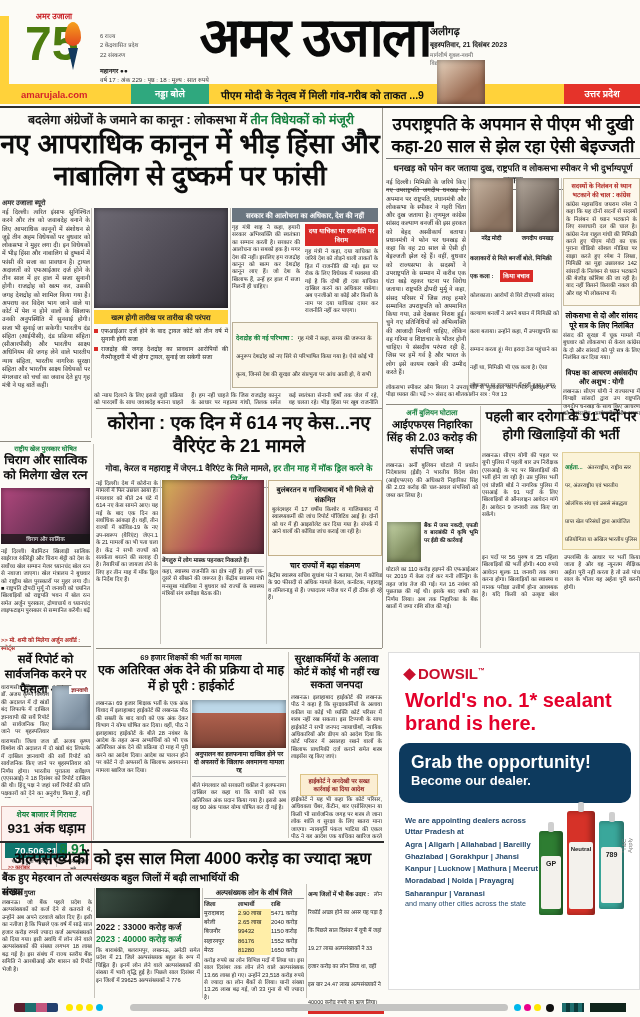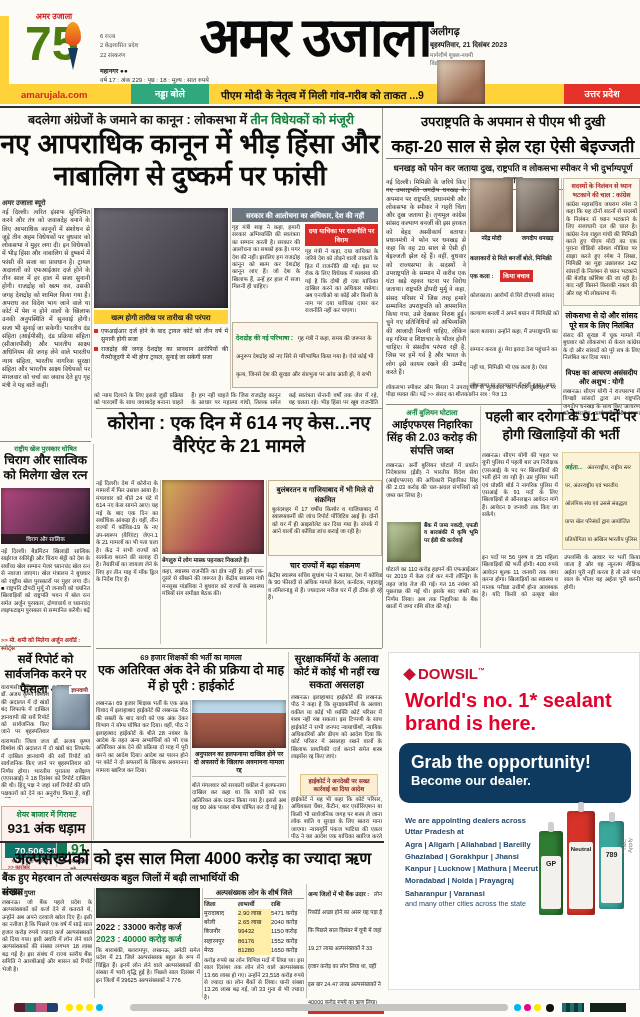--- a/index.html
+++ b/index.html
@@ -87,21 +87,21 @@
   <div class="abs boxed" style="left:232px;top:322px;width:146px;height:66px;padding:3px;box-sizing:border-box;overflow:hidden">
     <span class="b red" style="font-size:6.3px">देशद्रोह की नई परिभाषा :</span>
     <span class="t55" style="display:inline;font-size:5.7px">गृह मंत्री ने कहा, समय की जरूरत के अनुरूप देशद्रोह को नए सिरे से परिभाषित किया गया है। ऐसे कोई भी कृत्य, जिनसे देश की सुरक्षा और संप्रभुता पर आंच आती हो, वे सभी कृत्य अब देशद्रोह के दायरे में आएंगे। सशस्त्र विरोध करने, बम धमाके करने वालों की असली जगह जेल है। देश का किसी भी तरीके से विरोध के मामले में अब सजा होगी।</span>
   </div>
   <div class="abs t55" style="left:94px;top:392px;width:284px;height:16px;column-count:3;column-gap:8px">को न्याय दिलाने के लिए इससे जुड़ी प्रक्रिया को पारदर्शी के साथ जवाबदेह बनाना चाहते हैं। हम नहीं चाहते कि जिस राजद्रोह कानून के आधार पर महात्मा गांधी, तिलक समेत कई स्वतंत्रता सेनानी वर्षों तक जेल में रहे, वह चलता रहे। भीड़ हिंसा पर खूब राजनीति हुई, पर कानूनी प्रावधान नहीं किए गए।</div>
 
   <div class="vline" style="left:91px;top:208px;height:230px"></div>
   <div class="vline" style="left:230px;top:208px;height:182px"></div>
   <div class="vline" style="left:382px;top:108px;height:540px;background:#9b978d"></div>
 
-  <div class="abs c hl" style="left:386px;top:112px;width:254px;font-size:13px;font-weight:800">उपराष्ट्रपति के अपमान से पीएम भी दुखी</div>
+  <div class="abs c hl" style="left:386px;top:112px;width:254px;font-size:17px;font-weight:800">उपराष्ट्रपति के अपमान से पीएम भी दुखी</div>
   <div class="abs c hl" style="left:386px;top:134px;width:254px;font-size:17px;font-weight:800">कहा-20 साल से झेल रहा ऐसी बेइज्जती</div>
   <div class="abs c b" style="left:386px;top:158px;width:254px;font-size:8.6px;border-top:1px solid #777;border-bottom:1px solid #777;padding:3px 0">धनखड़ को फोन कर जताया दुख, राष्ट्रपति व लोकसभा स्पीकर ने भी दुर्भाग्यपूर्ण बताया</div>
   <div class="abs t6" style="left:386px;top:178px;width:80px;height:204px">नई दिल्ली। मिमिक्री के जरिये किए गए उपराष्ट्रपति जगदीप धनखड़ के अपमान पर राष्ट्रपति, प्रधानमंत्री और लोकसभा के स्पीकर ने गहरी चिंता और दुख जताया है। तृणमूल कांग्रेस सांसद कल्याण बनर्जी की इस हरकत को बेहद अस्वीकार्य बताया। प्रधानमंत्री ने फोन पर धनखड़ से कहा कि वह 20 साल से ऐसी ही बेइज्जती झेल रहे हैं। वहीं, बुधवार को राज्यसभा के सदस्यों ने उपराष्ट्रपति के सम्मान में करीब एक घंटा खड़े रहकर घटना पर विरोध जताया। राष्ट्रपति द्रौपदी मुर्मू ने कहा, संसद परिसर में जिस तरह हमारे सम्मानित उपराष्ट्रपति को अपमानित किया गया, उसे देखकर निराश हुई। चुने गए प्रतिनिधियों को अभिव्यक्ति की आजादी मिलनी चाहिए, लेकिन वह गरिमा व शिष्टाचार के भीतर होनी चाहिए। ये संसदीय परंपरा रही है, जिस पर हमें गर्व है और भारत के लोग इसे कायम रखने की उम्मीद करते हैं।</div>
   <div class="abs ph" style="left:470px;top:178px;width:43px;height:54px;background:linear-gradient(135deg,#cbb9a6,#8a7260 70%)"></div>
   <div class="abs ph" style="left:516px;top:178px;width:43px;height:54px;background:linear-gradient(135deg,#b7aca0,#6d6158 70%)"></div>
   <div class="abs c b" style="left:470px;top:234px;width:43px;font-size:5.8px">नरेंद्र मोदी</div>
   <div class="abs c b" style="left:516px;top:234px;width:43px;font-size:5.8px">जगदीप धनखड़</div>
   <div class="abs" style="left:563px;top:178px;width:77px;height:128px;border:1px solid #c9bda0;background:#fdf8ec;padding:2px;box-sizing:border-box;overflow:hidden">
     <div class="c b" style="font-size:6.4px;color:#b02a25">सदस्यों के निलंबन से ध्यान भटकाने की चाल : कांग्रेस</div>
     <div class="t55" style="margin-top:2px">कांग्रेस महासचिव जयराम रमेश ने कहा कि यह दोनों सदनों से सदस्यों के निलंबन से ध्यान भटकाने के लिए सत्ताधारी दल की चाल है। कांग्रेस नेता राहुल गांधी की मिमिक्री करते हुए पीएम मोदी का एक पुराना वीडियो सोशल मीडिया पर साझा करते हुए रमेश ने लिखा, मिमिक्री का मुद्दा उछालकर 142 सांसदों के निलंबन से ध्यान भटकाने की बेजोड़ कोशिश की जा रही है। याद नहीं किसने किसकी नकल की और वह भी लोकसभा में।</div>
@@ -135,20 +135,23 @@
   <div class="abs c hl" style="left:482px;top:408px;width:158px;font-size:13.5px;font-weight:800;line-height:1.3">पहली बार दरोगा के 91 पदों पर होगी खिलाड़ियों की भर्ती</div>
   <div class="abs t55" style="left:482px;top:452px;width:76px;height:98px">लखनऊ। सीएम योगी की पहल पर यूपी पुलिस में पहली बार उप निरीक्षक (एसआई) के पद पर खिलाड़ियों की भर्ती होने जा रही है। उप्र पुलिस भर्ती एवं प्रोन्नति बोर्ड ने नागरिक पुलिस में एसआई के 91 पदों के लिए खिलाड़ियों से ऑनलाइन आवेदन मांगे हैं। आवेदन 9 जनवरी तक किए जा सकेंगे।</div>
   <div class="abs" style="left:562px;top:452px;width:78px;height:98px;background:#fbf3d8;border:1px solid #e0cf9a;padding:2px;box-sizing:border-box;overflow:hidden">
     <span class="b red" style="font-size:6px">अर्हता...</span>
     <span style="font-size:5.4px;line-height:1.3;text-align:justify;display:inline">अंतरराष्ट्रीय, राष्ट्रीय स्तर पर, अंतरराष्ट्रीय एवं भारतीय ओलंपिक संघ एवं उससे संबद्धता प्राप्त खेल परिसंघों द्वारा आयोजित प्रतियोगिता या अखिल भारतीय पुलिस खेल प्रतियोगिताओं में पदक जीतने वाले खिलाड़ी पात्र होंगे। आयु एक जुलाई 2023 को 21 वर्ष से कम और 27 वर्ष से अधिक न हो।</span>
   </div>
   <div class="abs t55" style="left:482px;top:554px;width:158px;height:92px;column-count:2;column-gap:6px">इन पदों पर 56 पुरुष व 35 महिला खिलाड़ियों की भर्ती होगी। 400 रुपये आवेदन शुल्क 11 जनवरी तक जमा करना होगा। खिलाड़ियों का स्वास्थ्य व मानक परीक्षा उत्तीर्ण होना आवश्यक है। यदि किसी को उत्कृष्ट खेल उपलब्धि के आधार पर भर्ती किया जाता है और वह न्यूनतम शैक्षिक अर्हता पूरी नहीं करता है तो उसे पांच साल के भीतर यह अर्हता पूरी करनी होगी।</div>
 
   <div class="hline" style="left:96px;top:408px;width:286px"></div>
   <div class="abs c hl" style="left:96px;top:412px;width:286px;font-size:18.5px;font-weight:800;line-height:1.22">कोरोना : एक दिन में 614 नए केस...नए वैरिएंट के 21 मामले</div>
+  <div class="abs c b" style="left:96px;top:462px;width:286px;font-size:8.4px;border-bottom:1px solid #999;padding-bottom:3px">
+    <span>गोवा, केरल व महाराष्ट्र में जेएन.1 वैरिएंट के मिले मामले, </span><span class="red">हर तीन माह में मॉक ड्रिल करने के निर्देश</span>
+  </div>
   <div class="abs t55" style="left:96px;top:480px;width:62px;height:164px">नई दिल्ली। देश में कोरोना के मामलों में फिर उछाल आया है। मंगलवार को बीते 24 घंटे में 614 नए केस सामने आए। यह मई के बाद एक दिन का सर्वाधिक आंकड़ा है। वहीं, तीन राज्यों में कोविड-19 के नए उप-स्वरूप (वैरिएंट) जेएन.1 के 21 मामलों का भी पता चला है। केंद्र ने सभी राज्यों को सतर्कता बरतने की सलाह दी है। तैयारियों का जायजा लेने के लिए हर तीन माह में मॉक ड्रिल के निर्देश दिए हैं।</div>
   <div class="abs ph" style="left:162px;top:480px;width:102px;height:74px;background:linear-gradient(120deg,#d4b457 0%,#b0495a 55%,#5f2d3a 100%)"></div>
   <div class="abs b" style="left:162px;top:556px;width:102px;font-size:5.9px;border-bottom:1px solid #bbb;padding-bottom:2px">बेंगलुरु में लोग मास्क पहनकर निकलते हैं।</div>
   <div class="abs t55" style="left:162px;top:568px;width:102px;height:76px">कहा, स्वास्थ्य राजनीति का क्षेत्र नहीं है। हमें एक-दूसरे से सीखने की जरूरत है। केंद्रीय स्वास्थ्य मंत्री मनसुख मांडविया ने बुधवार को राज्यों के स्वास्थ्य मंत्रियों संग समीक्षा बैठक की।</div>
   <div class="abs" style="left:268px;top:480px;width:114px;height:76px;border:1px solid #c3b089;background:#fdf8ec;padding:3px;box-sizing:border-box;overflow:hidden">
     <div class="c b" style="font-size:7.2px;color:#1a1a1a">बुलंबरतन व गाजियाबाद में भी मिले दो संक्रमित</div>
     <div class="t55" style="margin-top:2px">बुलंदशहर में 17 वर्षीय किशोर व गाजियाबाद में स्वास्थ्यकर्मी की जांच रिपोर्ट पॉजिटिव आई है। दोनों को घर में ही आइसोलेट कर दिया गया है। संपर्क में आने वालों की कोविड जांच कराई जा रही है।</div>
   </div>
   <div class="abs c b hl" style="left:268px;top:560px;width:114px;font-size:7.6px">चार राज्यों में बढ़ा संक्रमण</div>
   <div class="abs t55" style="left:268px;top:572px;width:114px;height:72px">केंद्रीय स्वास्थ्य सचिव सुधांश पंत ने बताया, देश में कोविड के 90 फीसदी से अधिक मामले केरल, कर्नाटक, महाराष्ट्र व तमिलनाडु से हैं। ज्यादातर मरीज घर में ही ठीक हो रहे हैं।</div>
@@ -188,21 +191,21 @@
   <div class="hline" style="left:96px;top:648px;width:286px"></div>
   <div class="abs c b" style="left:96px;top:652px;width:190px;font-size:7.6px">69 हजार शिक्षकों की भर्ती का मामला</div>
   <div class="abs c hl" style="left:96px;top:662px;width:190px;font-size:12.5px;font-weight:800;line-height:1.3">एक अतिरिक्त अंक देने की प्रक्रिया दो माह में हो पूरी : हाईकोर्ट</div>
   <div class="abs t55" style="left:96px;top:700px;width:92px;height:138px">लखनऊ। 69 हजार शिक्षक भर्ती के एक अंक विवाद में इलाहाबाद हाईकोर्ट की लखनऊ पीठ की सख्ती के बाद याची को एक अंक देकर विभाग ने योग्य घोषित कर दिया। वहीं, पीठ ने इलाहाबाद हाईकोर्ट के बीते 28 नवंबर के आदेश के तहत अन्य अभ्यर्थियों को भी एक अतिरिक्त अंक देने की प्रक्रिया दो माह में पूरी करने का आदेश दिया। आदेश का पालन होने पर कोर्ट ने दो अफसरों के खिलाफ अवमानना मामला खारिज कर दिया।</div>
   <div class="abs ph" style="left:192px;top:700px;width:94px;height:48px;background:linear-gradient(#bcd7e8 28%,#b0614d 28%,#7e4437 100%)"></div>
   <div class="abs c b" style="left:192px;top:750px;width:94px;font-size:6.2px;line-height:1.3;border-bottom:1px solid #bbb;padding-bottom:2px">अनुपालन का हलफनामा दाखिल होने पर दो अफसरों के खिलाफ अवमानना मामला रद्द</div>
   <div class="abs t55" style="left:192px;top:782px;width:94px;height:56px">बीते मंगलवार को सरकारी वकील ने हलफनामा दाखिल कर कहा था कि याची को एक अतिरिक्त अंक प्रदान किया गया है। इससे अब वह 90 अंक पाकर योग्य घोषित कर दी गई है।</div>
   <div class="vline" style="left:190px;top:700px;height:138px"></div>
   <div class="vline" style="left:288px;top:652px;height:186px"></div>
 
-  <div class="abs c hl" style="left:291px;top:652px;width:91px;font-size:10px;font-weight:800;line-height:1.3">सुरक्षाकर्मियों के अलावा कोर्ट में कोई भी नहीं रख सकता असलहा</div>
+  <div class="abs c hl" style="left:291px;top:652px;width:91px;font-size:10px;font-weight:800;line-height:1.3">सुरक्षाकर्मियों के अलावा कोर्ट में कोई भी नहीं रख सकता जनपदा</div>
   <div class="abs t55" style="left:291px;top:694px;width:91px;height:78px">लखनऊ। इलाहाबाद हाईकोर्ट की लखनऊ पीठ ने कहा है कि सुरक्षाकर्मियों के अलावा वकील या कोई भी व्यक्ति कोर्ट परिसर में शस्त्र नहीं रख सकता। इस टिप्पणी के साथ हाईकोर्ट ने सभी जनपद न्यायाधीशों, न्यायिक अधिकारियों और डीएम को आदेश दिया कि कोर्ट परिसर में असलहा रखने वालों के खिलाफ प्राथमिकी दर्ज कराने समेत शस्त्र लाइसेंस रद्द किए जाएं।</div>
   <div class="abs c b" style="left:300px;top:774px;width:72px;background:#fbeed3;border:1px solid #dcc386;font-size:6px;color:#8a1c1c;padding:2px">हाईकोर्ट ने अनदेखी पर सख्त कार्रवाई का दिया आदेश</div>
   <div class="abs t55" style="left:291px;top:796px;width:91px;height:42px">हाईकोर्ट ने यह भी कहा कि कोर्ट परिसर, अधिवक्ता चैंबर, कैंटीन, बार एसोसिएशन या किसी भी सार्वजनिक जगह पर शस्त्र ले जाना लोक शांति व सुरक्षा के लिए खतरा माना जाएगा। न्यायमूर्ति पंकज भाटिया की एकल पीठ ने यह आदेश एक याचिका खारिज करते हुए दिया।</div>
 
   <div class="abs" style="left:388px;top:652px;width:252px;height:338px;background:#fff;border:1px solid #ddd;box-sizing:border-box;overflow:hidden">
     <div class="abs" style="left:16px;top:12px;font-size:15px;font-weight:900;color:#c8102e">
       <span style="display:inline-block;width:9px;height:9px;background:#c8102e;transform:rotate(45deg);margin-right:4px"></span><span>DOWSIL</span><span style="font-size:7px;vertical-align:super">™</span>
     </div>
     <div class="abs" style="left:16px;top:36px;width:215px;font-size:20px;font-weight:800;color:#e4002b;line-height:1.15">World's no. 1* sealant brand is here.</div>
     <div class="abs" style="left:10px;top:90px;width:232px;height:60px;background:#0d3a5e;border-radius:10px;color:#fff;padding:9px 12px;box-sizing:border-box">

